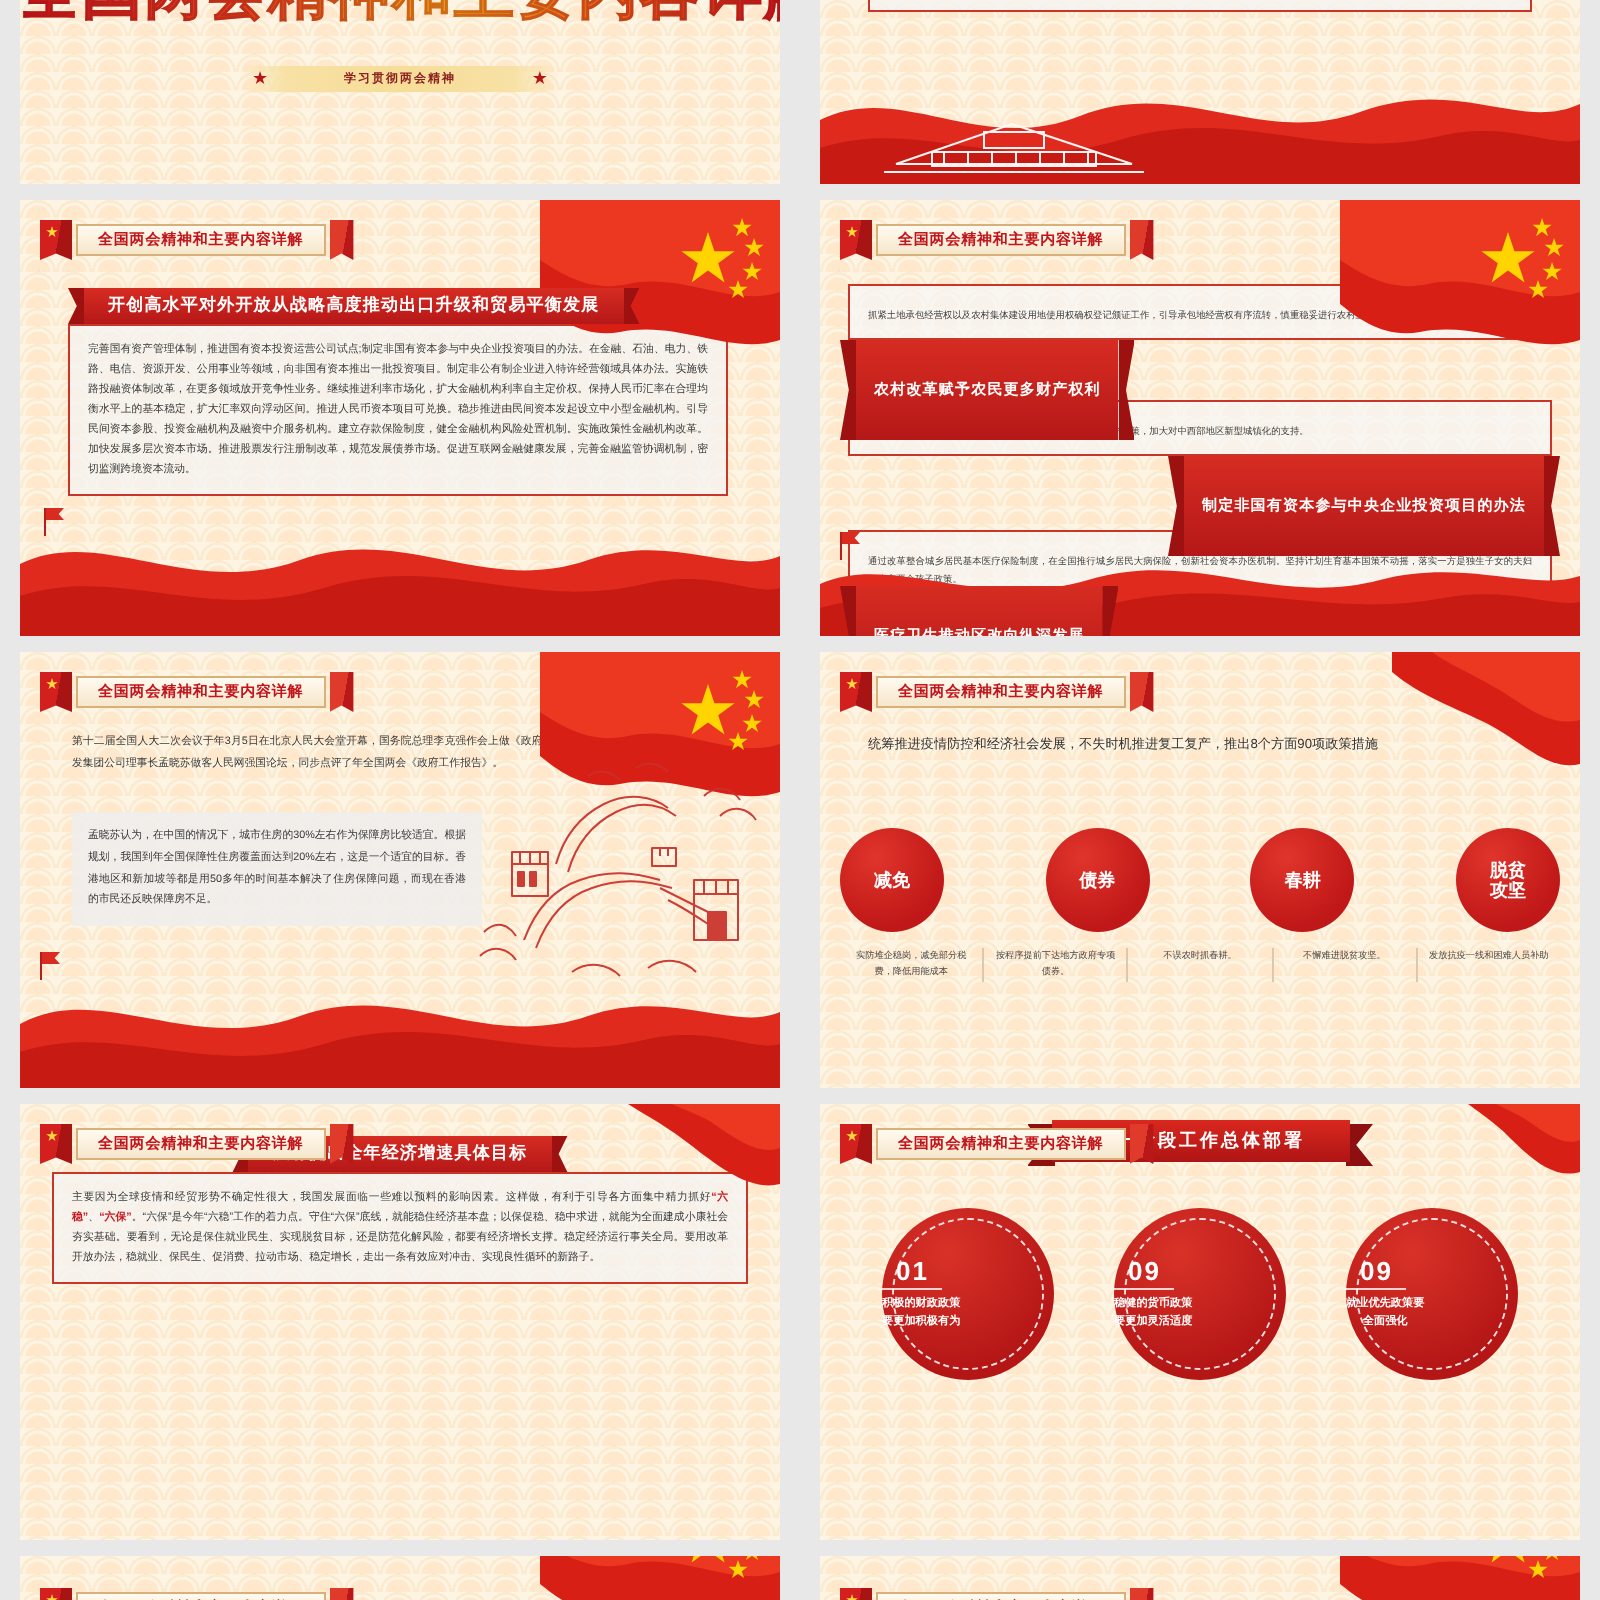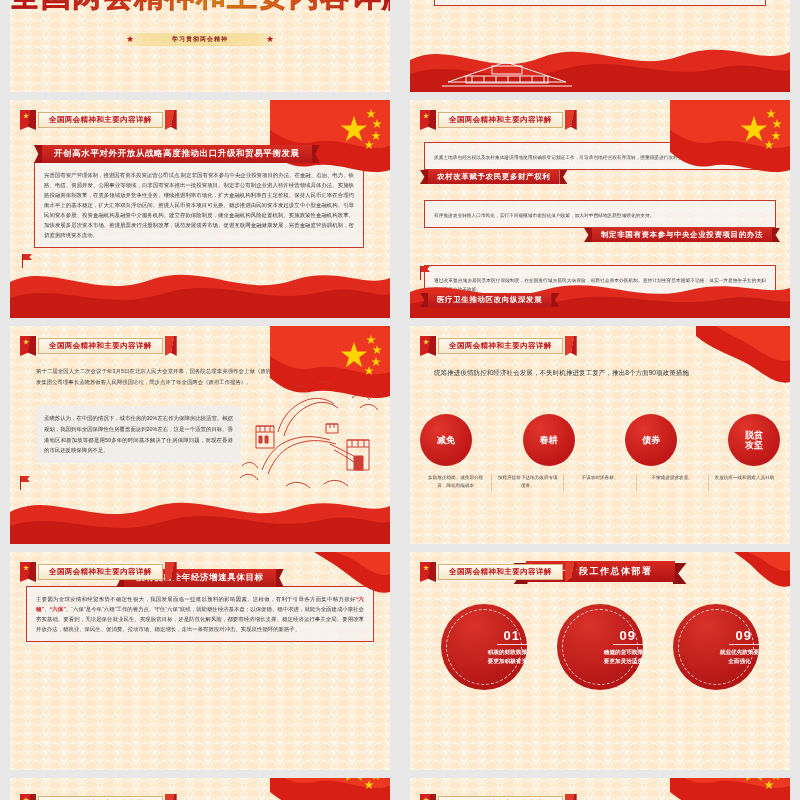--- a/index.html
+++ b/index.html
@@ -139,21 +139,21 @@
 
   
   .s3{grid-column:1;grid-row:2;}
   .s3 .ttl-wrap{position:absolute;left:32px;top:42px;z-index:4;}
   .s3 .body{position:absolute;left:24px;right:26px;top:62px;}
 
   
   .s4{grid-column:2;grid-row:2;}
   .blk{position:absolute;left:14px;right:14px;}
   .blk .cap{position:absolute;top:-7px;z-index:4;}
-  .blk .cap .ttl-ribbon{font-size:7.5px;padding:2px 9px;margin-top:35px;}
+  .blk .cap .ttl-ribbon{font-size:7.5px;padding:20px 9px;margin-top:35px;}
   .blk .bd{
     border:1px solid #c8352a;background:rgba(246,246,246,.7);
     padding:10px 9px 7px;font-size:4.7px;line-height:1.95;color:#3f3f3f;text-align:justify;
   }
 
   
   .s5{grid-column:1;grid-row:3;}
   .s5 .p1{position:absolute;left:26px;right:26px;top:40px;}
   .s5 .p2{
     position:absolute;left:26px;width:205px;top:80px;
@@ -197,21 +197,21 @@
   }
   .banner::before,.banner::after{
     content:"";position:absolute;top:2px;width:14px;height:100%;background:#8e0f0f;z-index:-1;
   }
   .banner::before{left:-12px;clip-path:polygon(0 0,100% 0,100% 100%,0 100%,60% 50%);}
   .banner::after{right:-12px;clip-path:polygon(0 0,100% 0,40% 50%,100% 100%,0 100%);}
   .num-row{position:absolute;left:16px;right:16px;top:52px;display:flex;justify-content:space-around;}
   .num-circ{
     width:86px;height:86px;border-radius:50%;
     background:radial-gradient(circle at 38% 26%,#d93228,#b41616 72%);
-    display:flex;flex-direction:column;align-items:flex-end;justify-content:center;
+    display:flex;flex-direction:column;align-items:flex-start;justify-content:center;
     color:#fff;position:relative;
   }
   .num-circ::after{
     content:"";position:absolute;inset:5px;border:1px dashed rgba(255,255,255,.85);border-radius:50%;
   }
   .num-circ .n{font-size:13px;font-weight:800;letter-spacing:1px;border-bottom:1px solid rgba(255,255,255,.8);padding:0 7px 1px;margin-bottom:3px;}
   .num-circ .t{font-size:5.6px;line-height:1.7;text-align:center;font-weight:600;z-index:2;}
 
   
   .s9{grid-column:1;grid-row:5;}
@@ -450,22 +450,22 @@
         <div class="bar">
           <span>全国两会精神和主要内容详解</span>
         </div>
         <div class="tail"></div>
       </div>
 
       <div class="lead">统筹推进疫情防控和经济社会发展，不失时机推进复工复产，推出8个方面90项政策措施</div>
 
       <div class="circ-row">
         <div class="circ">减免</div>
+        <div class="circ">债券</div>
         <div class="circ">春耕</div>
-        <div class="circ">债券</div>
         <div class="circ" style="white-space:pre-line;">脱贫
 攻坚</div>
       </div>
 
       <div class="cap-row">
         <div class="cap-cell">实防堆企稳岗，减免部分税费，降低用能成本</div>
         <div class="cap-cell">按程序提前下达地方政府专项债券。</div>
         <div class="cap-cell">不误农时抓春耕。</div>
         <div class="cap-cell">不懈难进脱贫攻坚。</div>
         <div class="cap-cell">发放抗疫一线和困难人员补助</div>

